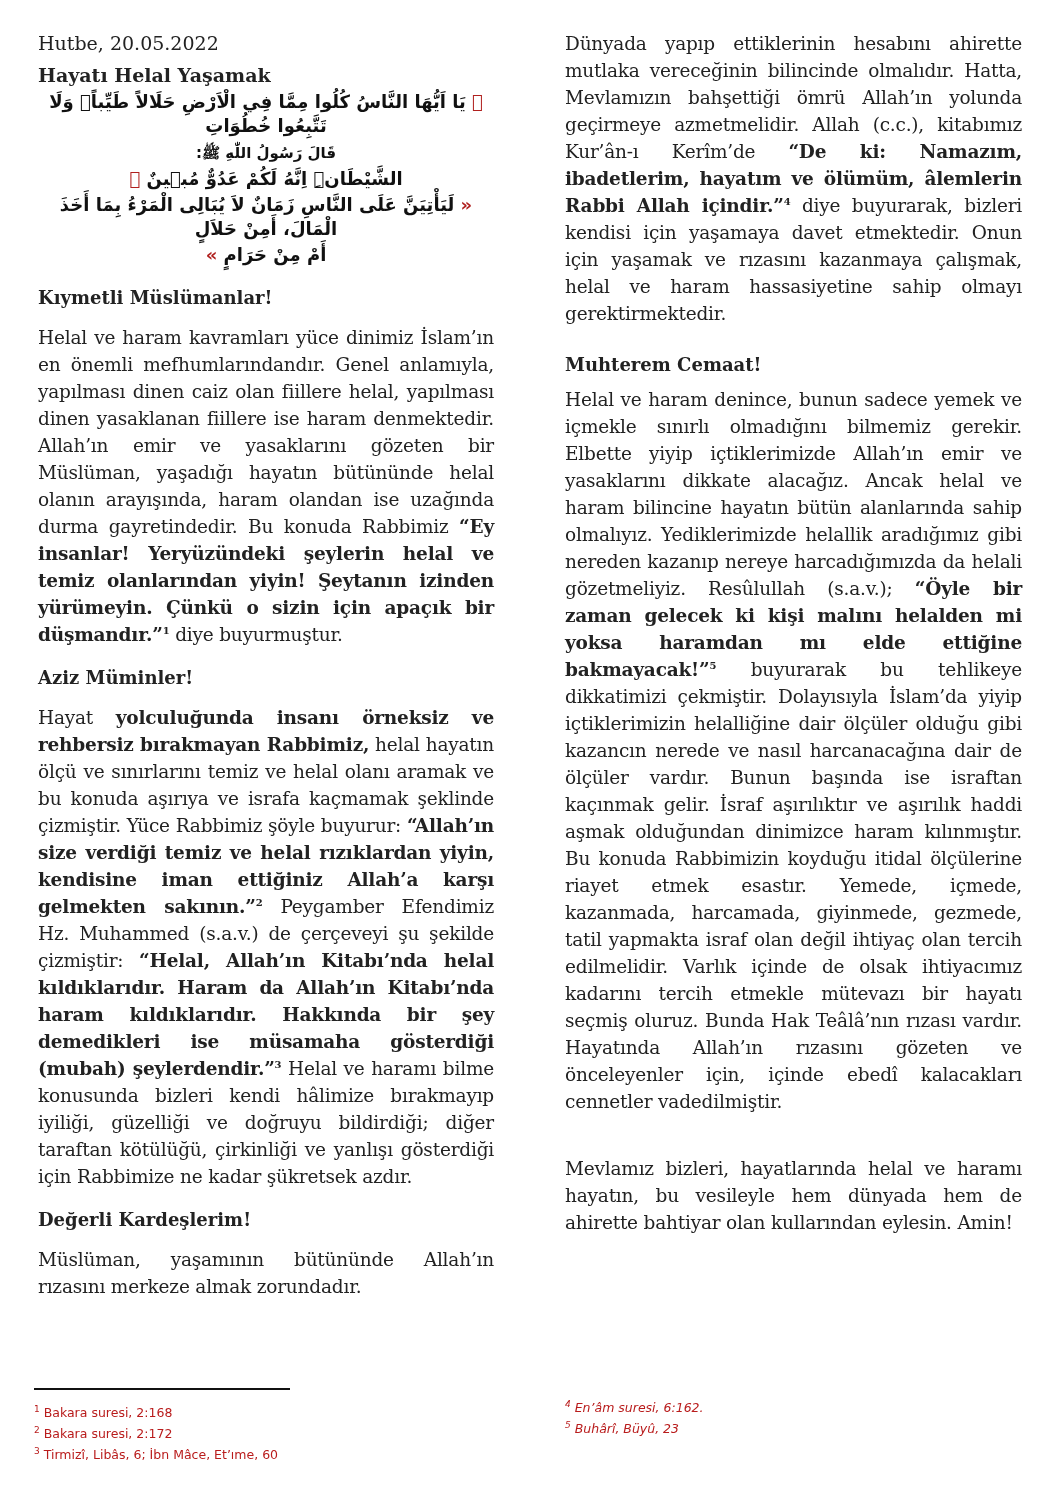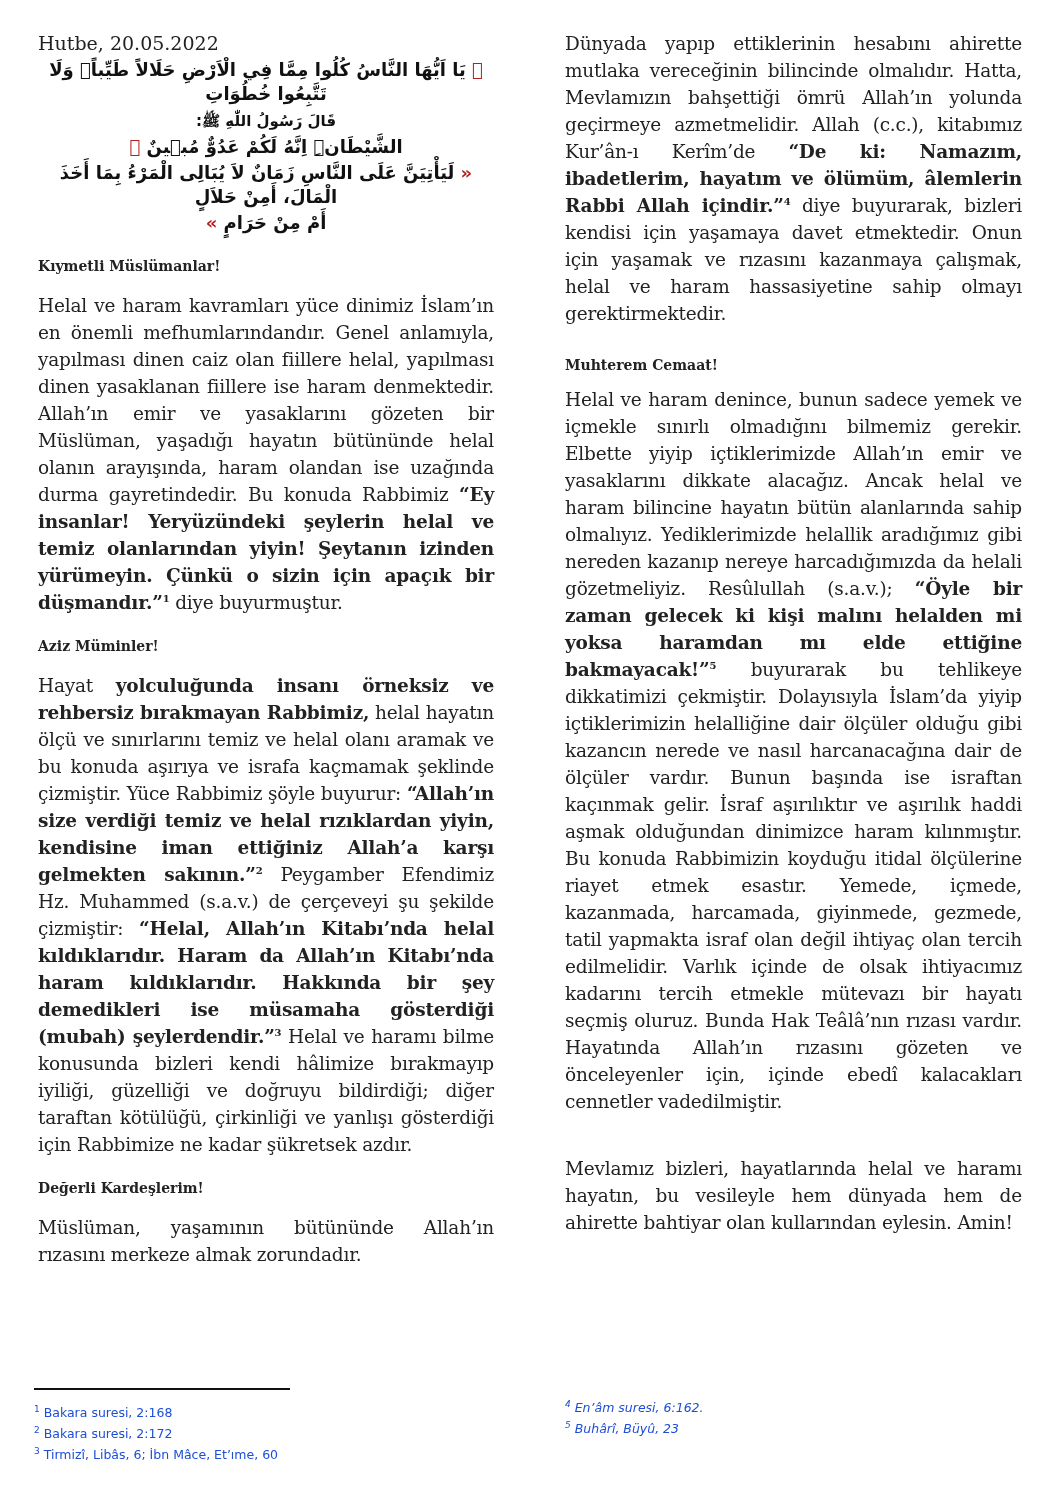--- a/index.html
+++ b/index.html
@@ -3,39 +3,40 @@
 <meta charset="utf-8">
 <style>
   html, body { margin: 0; padding: 0; background: #ffffff; }
   body { width: 1058px; height: 1497px; position: relative; overflow: hidden;
          font-family: "DejaVu Serif", "Liberation Serif", serif; color: #222; }
   .col { position: absolute; top: 30px; }
   .col-left { left: 38px; width: 456px; }
   .col-right { left: 565px; width: 457px; }
   .p { font-size: 18.5px; line-height: 27px; text-align: justify; margin: 0; letter-spacing: -0.2px; }
   .b { font-weight: bold; }
-  .h { font-size: 14px; font-weight: bold; margin: 0; line-height: 26px; }
+  .h { font-size: 18px; font-weight: bold; margin: 0; line-height: 26px; }
   .date { font-size: 19px; line-height: 26px; margin: 0; }
   .title { font-size: 19px; font-weight: bold; margin: 6px 0 0 0; line-height: 26px; }
   .arabic { direction: rtl; text-align: center; font-family: "DejaVu Sans", sans-serif;
             font-weight: bold; font-size: 18px; line-height: 24px; margin: 2px 0 0 0; color: #111; }
   .arabic .mark { color: #b0201e; }
   .arabic .small { font-size: 15px; font-weight: bold; }
   sup { font-size: 10px; vertical-align: super; line-height: 0; font-weight: bold; }
   .fn-rule { position: absolute; left: 34px; top: 1388px; width: 256px; height: 2px; background: #111; }
-  .fn { position: absolute; font-family: "DejaVu Sans", sans-serif; font-size: 12.5px; line-height: 21px; color: #1d4ed8; }
+  .fn { position: absolute; font-family: "DejaVu Sans", sans-serif; font-size: 12.5px; line-height: 21px; color: #b91c1c; }
   .fn-left { left: 34px; top: 1402px; }
   .fn-right { left: 565px; top: 1397px; font-style: italic; }
   .fn div sup { font-size: 9px; font-weight: normal; }
 </style>
 </head>
 <body>
 
 <div class="col col-left">
   <p class="date">Hutbe, 20.05.2022</p>
+  <p class="title">Hayatı Helal Yaşamak</p>
 
   <div class="arabic">
     <span class="mark">﴿</span>
     <span>يَا اَيُّهَا النَّاسُ كُلُوا مِمَّا فِي الْاَرْضِ حَلَالاً طَيِّباًۘ وَلَا تَتَّبِعُوا خُطُوَاتِ</span>
   </div>
   <div class="arabic">
     <span class="small">قَالَ رَسُولُ اللّٰهِ ﷺ:</span>
   </div>
   <div class="arabic">
     <span>الشَّيْطَانِۜ اِنَّهُ لَكُمْ عَدُوٌّ مُب۪ينٌ</span>

